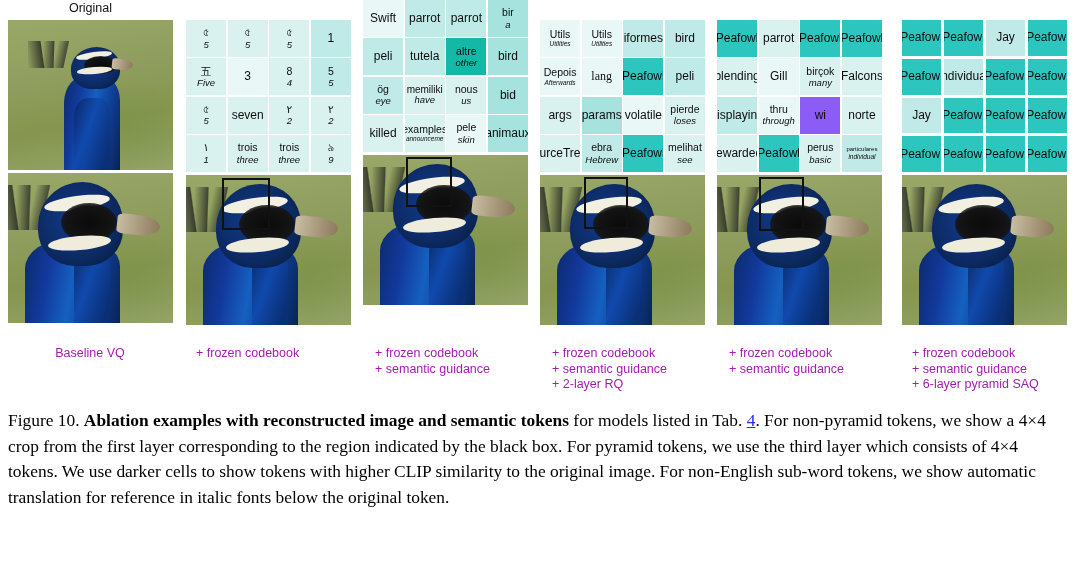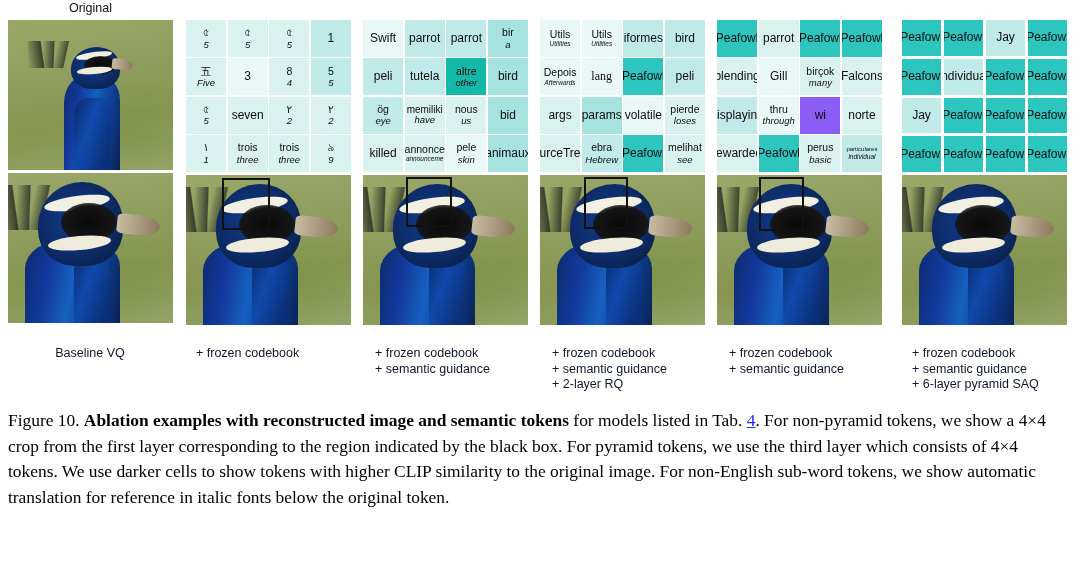--- a/index.html
+++ b/index.html
@@ -194,21 +194,21 @@
     box-sizing: border-box;
   }
 
   
   .caption-col {
     position: absolute;
     width: 180px;
     text-align: center;
     font-size: 12.5px;
     line-height: 15.5px;
-    color: #0f172a;
+    color: #a21caf;
   }
   .caption-col .ln { white-space: nowrap; }
   .caption-col.left-al { text-align: left; }
 
   
   .fig-caption {
     position: absolute;
     left: 8px;
     top: 408px;
     width: 1064px;
@@ -327,21 +327,21 @@
         <div class="stripeA"></div>
         <div class="eyepatch"></div>
         <div class="stripeB"></div>
         <div class="beak"></div>
       </div>
       <div class="bbox" style="left:36px;top:3px;width:48px;height:52px;"></div>
     </div>
   </div>
 
   <div class="col" style="left:363px;">
-    <div class="tokgrid" id="grid1" style="margin-top:20px;border-radius:31px;">
+    <div class="tokgrid" id="grid1" style="border-radius:31px;">
         <div class="cell" style="background: rgb(233, 247, 246);">
           <div class="t1 big">Swift</div>
         </div>
         <div class="cell" style="background: rgb(191, 234, 231);">
           <div class="t1 big">parrot</div>
         </div>
         <div class="cell" style="background: rgb(191, 234, 231);">
           <div class="t1 big">parrot</div>
         </div>
         <div class="cell" style="background: rgb(166, 227, 222);">
@@ -373,21 +373,21 @@
           <div class="t1">nous</div>
           <div class="t2">us</div>
         </div>
         <div class="cell" style="background: rgb(166, 227, 222);">
           <div class="t1 big">bid</div>
         </div>
         <div class="cell" style="background: rgb(217, 242, 240);">
           <div class="t1 big">killed</div>
         </div>
         <div class="cell" style="background: rgb(217, 242, 240);">
-          <div class="t1">annonce</div>
+          <div class="t1">examples</div>
           <div class="t2 sm">announceme</div>
         </div>
         <div class="cell" style="background: rgb(233, 247, 246);">
           <div class="t1">pele</div>
           <div class="t2">skin</div>
         </div>
         <div class="cell" style="background: rgb(166, 227, 222);">
           <div class="t1 big">animaux</div>
         </div>
       </div>

